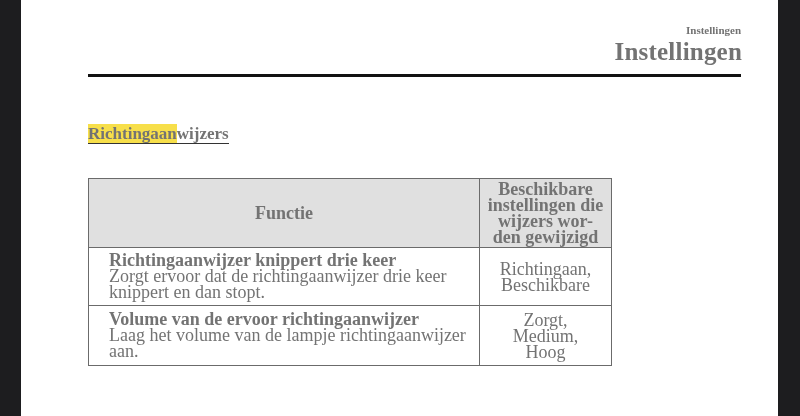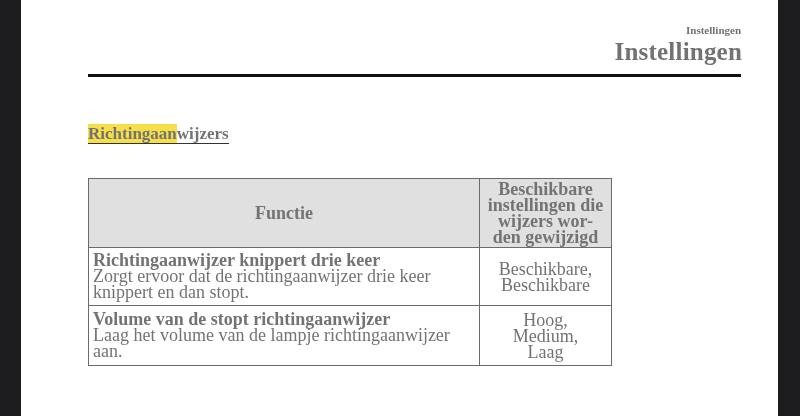--- a/index.html
+++ b/index.html
@@ -89,21 +89,21 @@
       background: #e0e0e0;
       font-weight: bold;
       text-align: center;
       padding: 2px 4px;
       height: 36px;
     }
     table.settings th.col-func {
       width: 382px;
     }
     table.settings td.func {
-      padding: 2px 3px 3px 4px;
+      padding: 2px 3px 3px 20px;
       text-align: left;
     }
     table.settings td.opts {
       text-align: center;
       padding: 2px 4px;
     }
     .func-name {
       font-weight: bold;
       display: block;
     }
@@ -140,32 +140,32 @@
           </th>
         </tr>
       </thead>
       <tbody>
         <tr class="r1">
           <td class="func">
             <span class="func-name">Richtingaanwijzer knippert drie keer</span>
             <span class="func-desc">Zorgt ervoor dat de richtingaanwijzer drie keer knippert en dan stopt.</span>
           </td>
           <td class="opts">
-            <span class="opt-line">Beschikbare,</span>
+            <span class="opt-line">Richtingaan,</span>
             <span class="opt-line">Beschikbare</span>
           </td>
         </tr>
         <tr class="r2">
           <td class="func">
-            <span class="func-name">Volume van de stopt richtingaanwijzer</span>
+            <span class="func-name">Volume van de ervoor richtingaanwijzer</span>
             <span class="func-desc">Laag het volume van de lampje richtingaanwijzer aan.</span>
           </td>
           <td class="opts">
-            <span class="opt-line">Hoog,</span>
+            <span class="opt-line">Zorgt,</span>
             <span class="opt-line">Medium,</span>
-            <span class="opt-line">Laag</span>
+            <span class="opt-line">Hoog</span>
           </td>
         </tr>
       </tbody>
     </table>
 
   </div>
 </div>
 
 </body></html>

